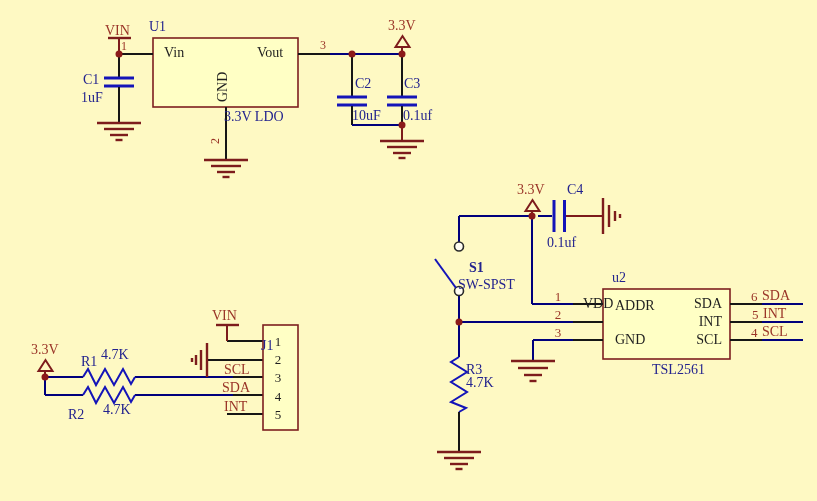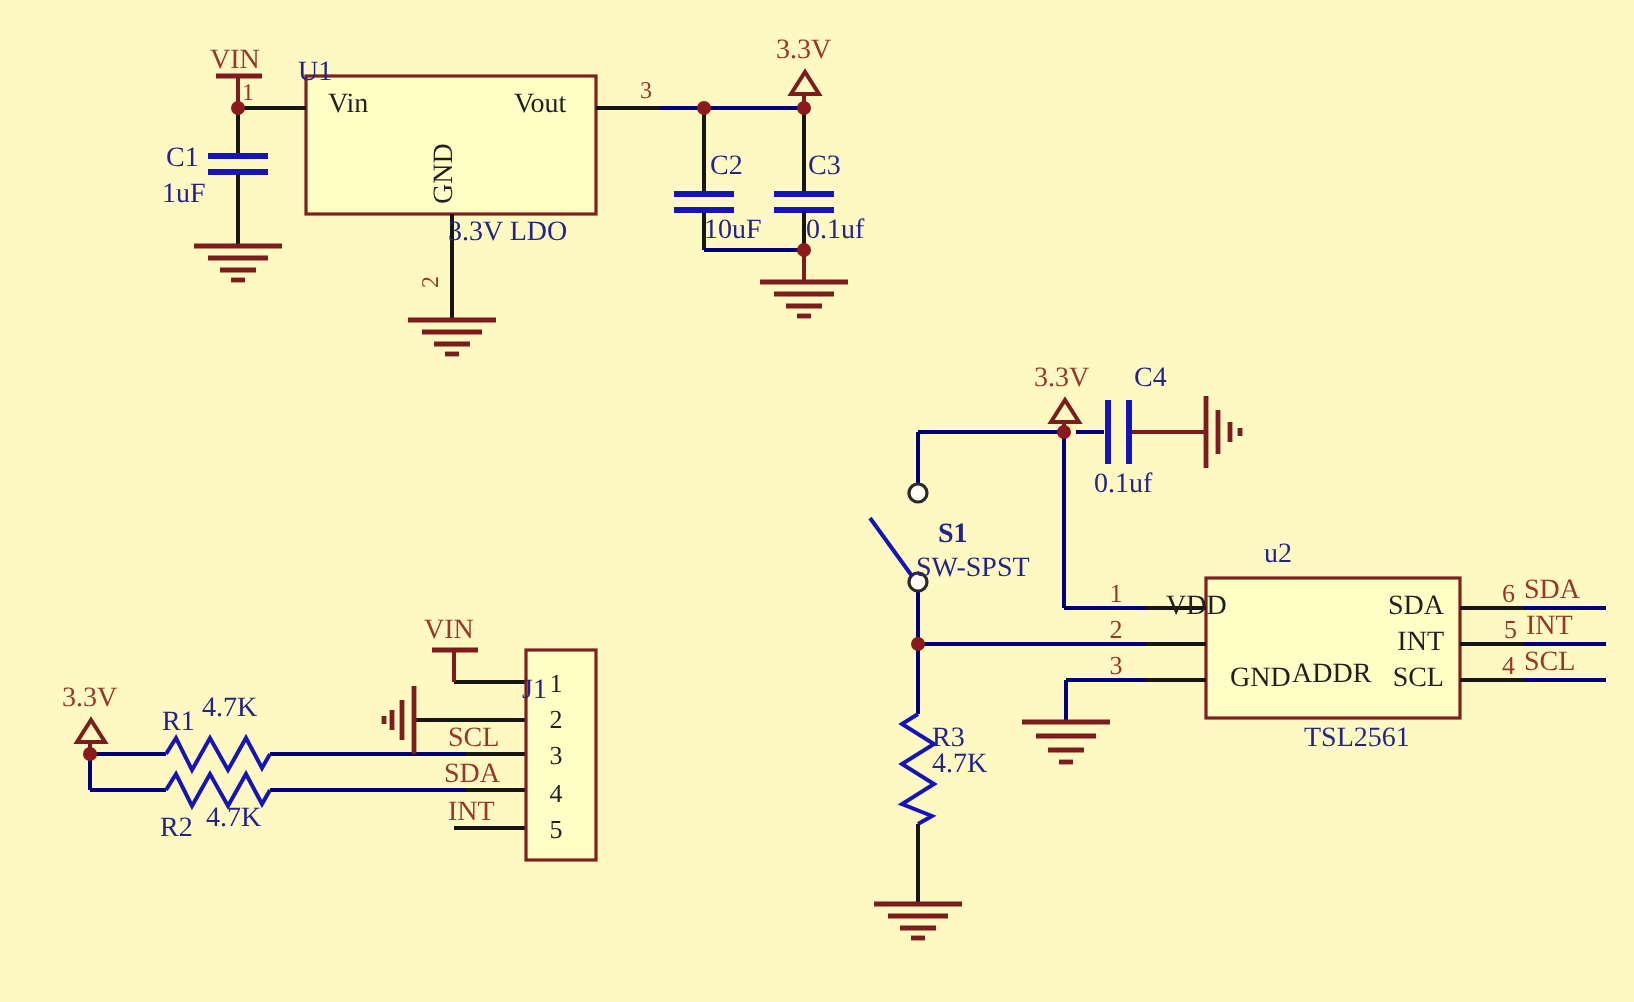--- a/index.html
+++ b/index.html
@@ -216,66 +216,66 @@
     </g>
 
     <g>
       <rect class="box" x="263" y="325" width="35" height="105"></rect>
     </g>
 
     <circle class="dot" cx="45" cy="377" r="3.5"></circle>
   </svg>
 
   <span class="t maroon" style="left:105px;top:24px;">VIN</span>
-  <span class="t navy" style="left:149px;top:30px;">U1</span>
+  <span class="t navy" style="left:149px;top:20px;">U1</span>
   <span class="t maroon s12" style="left:121px;top:40px;">1</span>
   <span class="t blk" style="left:164px;top:46px;">Vin</span>
   <span class="t blk" style="left:257px;top:46px;">Vout</span>
   <span class="t blk vtext" style="left:216px;top:60px;height:42px;">GND</span>
   <span class="t navy" style="left:224px;top:110px;">3.3V LDO</span>
   <span class="t maroon s12 vtext" style="left:209px;top:126px;height:18px;">2</span>
   <span class="t maroon s12" style="left:320px;top:39px;">3</span>
   <span class="t navy" style="left:83px;top:73px;">C1</span>
   <span class="t navy" style="left:81px;top:91px;">1uF</span>
   <span class="t maroon" style="left:388px;top:19px;">3.3V</span>
   <span class="t navy" style="left:355px;top:77px;">C2</span>
   <span class="t navy" style="left:352px;top:109px;">10uF</span>
   <span class="t navy" style="left:404px;top:77px;">C3</span>
   <span class="t navy" style="left:403px;top:109px;">0.1uf</span>
 
   <span class="t maroon" style="left:517px;top:183px;">3.3V</span>
   <span class="t navy" style="left:567px;top:183px;">C4</span>
   <span class="t navy" style="left:547px;top:236px;">0.1uf</span>
   <span class="t navy" style="left:469px;top:261px;font-weight:bold;">S1</span>
   <span class="t navy" style="left:458px;top:278px;">SW-SPST</span>
-  <span class="t navy" style="left:632px;top:271px;">u2</span>
+  <span class="t navy" style="left:612px;top:271px;">u2</span>
   <span class="t navy" style="left:652px;top:363px;">TSL2561</span>
   <span class="t navy" style="left:466px;top:363px;">R3</span>
   <span class="t navy" style="left:466px;top:376px;">4.7K</span>
 
   <span class="t maroon s13 ctr" style="left:551px;top:290px;width:14px;">1</span>
   <span class="t maroon s13 ctr" style="left:551px;top:308px;width:14px;">2</span>
   <span class="t maroon s13 ctr" style="left:551px;top:326px;width:14px;">3</span>
   <span class="t blk" style="left:583px;top:297px;">VDD</span>
-  <span class="t blk" style="left:615px;top:331px;margin-left:31px;">ADDR</span>
+  <span class="t blk" style="left:615px;top:299px;">ADDR</span>
   <span class="t blk" style="left:615px;top:333px;">GND</span>
   <span class="t blk" style="left:662px;top:297px;width:60px;text-align:right;">SDA</span>
   <span class="t blk" style="left:662px;top:315px;width:60px;text-align:right;">INT</span>
   <span class="t blk" style="left:662px;top:333px;width:60px;text-align:right;">SCL</span>
   <span class="t maroon s13" style="left:751px;top:290px;">6</span>
   <span class="t maroon" style="left:762px;top:289px;">SDA</span>
   <span class="t maroon s13" style="left:752px;top:308px;">5</span>
   <span class="t maroon" style="left:763px;top:307px;">INT</span>
   <span class="t maroon s13" style="left:751px;top:326px;">4</span>
   <span class="t maroon" style="left:762px;top:325px;">SCL</span>
 
   <span class="t maroon" style="left:31px;top:343px;">3.3V</span>
   <span class="t navy" style="left:81px;top:355px;">R1</span>
   <span class="t navy" style="left:101px;top:348px;">4.7K</span>
-  <span class="t navy" style="left:80px;top:408px;">R2</span>
+  <span class="t navy" style="left:68px;top:408px;">R2</span>
   <span class="t navy" style="left:103px;top:403px;">4.7K</span>
   <span class="t maroon" style="left:212px;top:309px;">VIN</span>
   <span class="t navy" style="left:261px;top:307px;margin-top:32px;">J1</span>
   <span class="t maroon" style="left:224px;top:363px;">SCL</span>
   <span class="t maroon" style="left:222px;top:381px;">SDA</span>
   <span class="t maroon" style="left:224px;top:400px;">INT</span>
   <span class="t blk s13 ctr" style="left:271px;top:335px;width:14px;">1</span>
   <span class="t blk s13 ctr" style="left:271px;top:353px;width:14px;">2</span>
   <span class="t blk s13 ctr" style="left:271px;top:371px;width:14px;">3</span>
   <span class="t blk s13 ctr" style="left:271px;top:390px;width:14px;">4</span>

